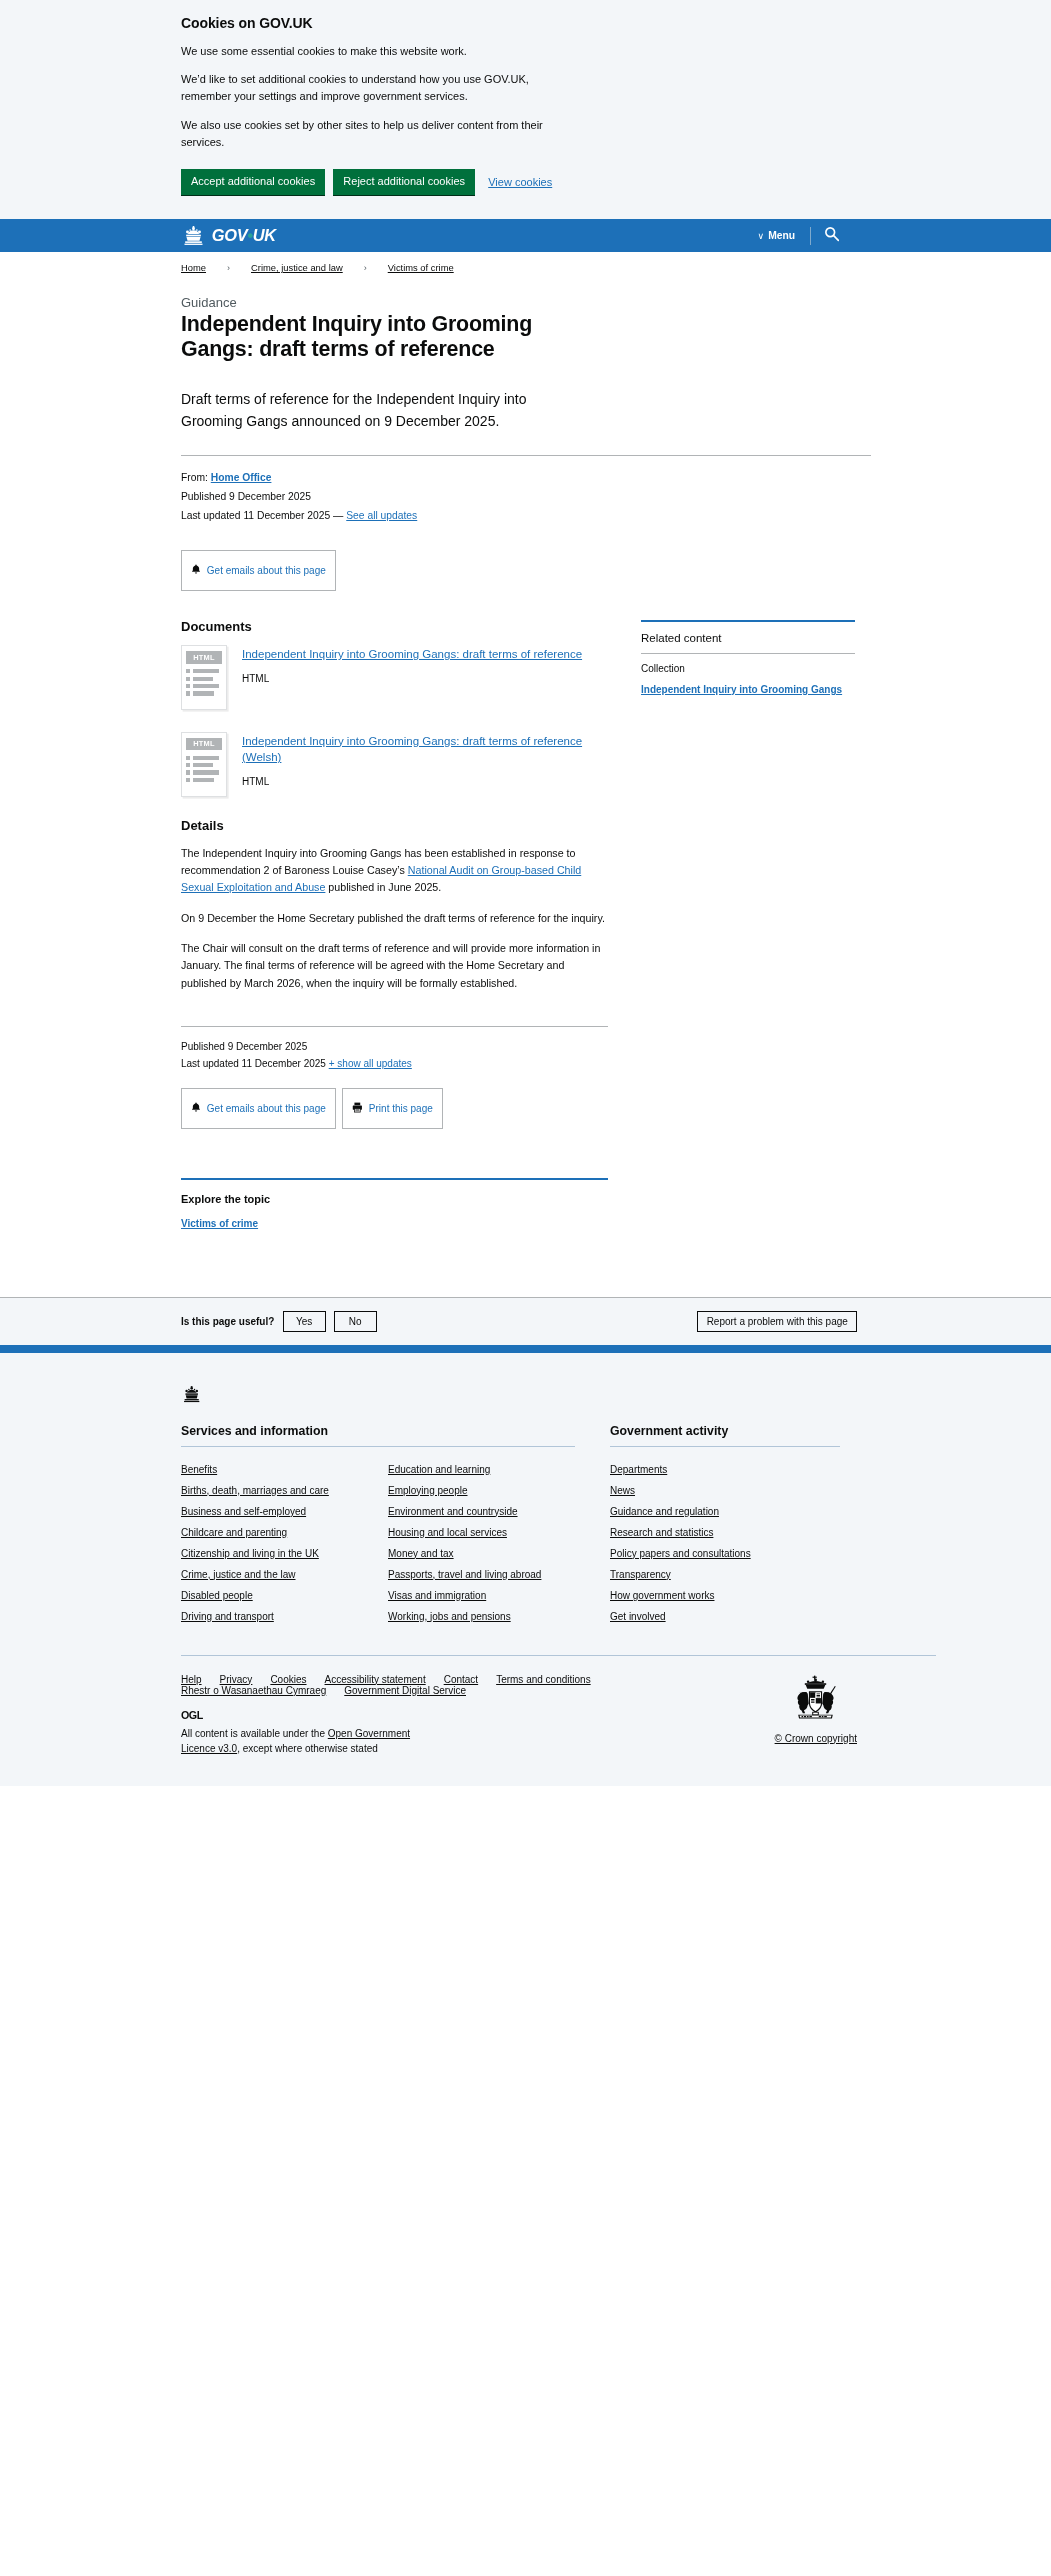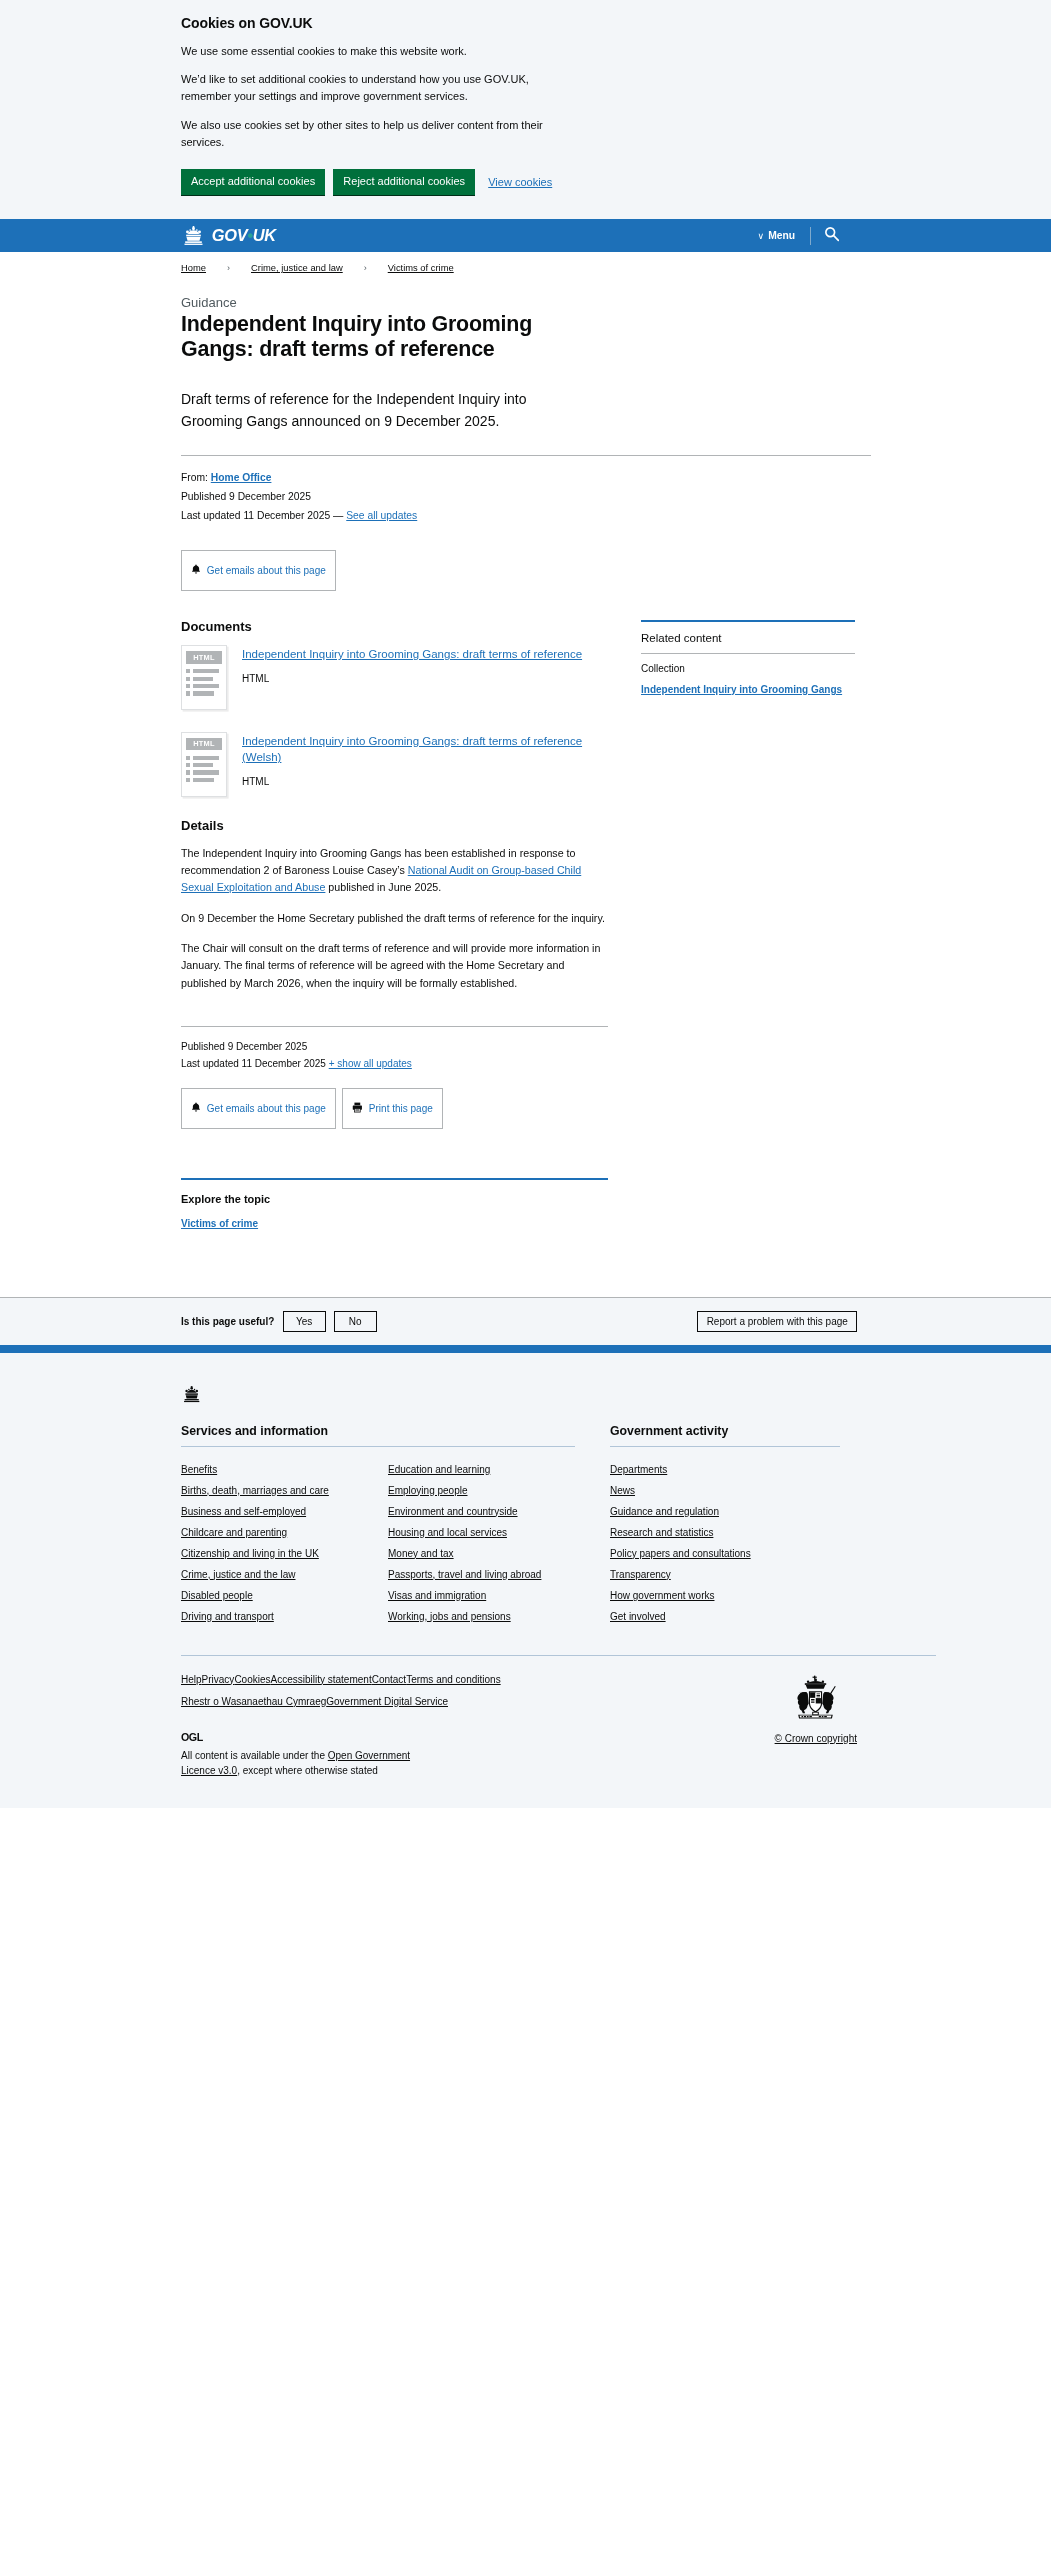--- a/index.html
+++ b/index.html
@@ -206,21 +206,21 @@
   .footer-list-1 { display: grid; grid-template-columns: 1fr; }
   .footer-list-2 a, .footer-list-1 a {
     font-size: 10px; color: #0b0c0c; display: inline-block; padding: 5px 0;
     text-decoration: underline;
   }
   .footer-bottom {
     margin-top: 28px; border-top: 0.8px solid #b1c5d8; padding-top: 18px;
     display: flex; justify-content: space-between; align-items: flex-start;
   }
   .fb-left { max-width: 427px; }
-  .meta-links { display: flex; flex-wrap: wrap; gap: 0 0; margin-bottom: 11px; }
+  .meta-links { display: flex; flex-wrap: wrap; gap: 0 18px; margin-bottom: 0; }
   .meta-links a { font-size: 10px; color: #0b0c0c; text-decoration: underline; }
   .ogl-mark {
     font-size: 10.7px; font-weight: 700; letter-spacing: -0.5px;
     margin: 13px 0 5px 0; display: inline-block;
   }
   .licence-text { font-size: 10px; line-height: 1.5; max-width: 246px; }
   .licence-text a { color: #0b0c0c; }
   .fb-right { text-align: center; padding-right: 79px; }
   .copyright-link { font-size: 10px; color: #0b0c0c; display: inline-block; margin-top: 5px; }
 </style>

